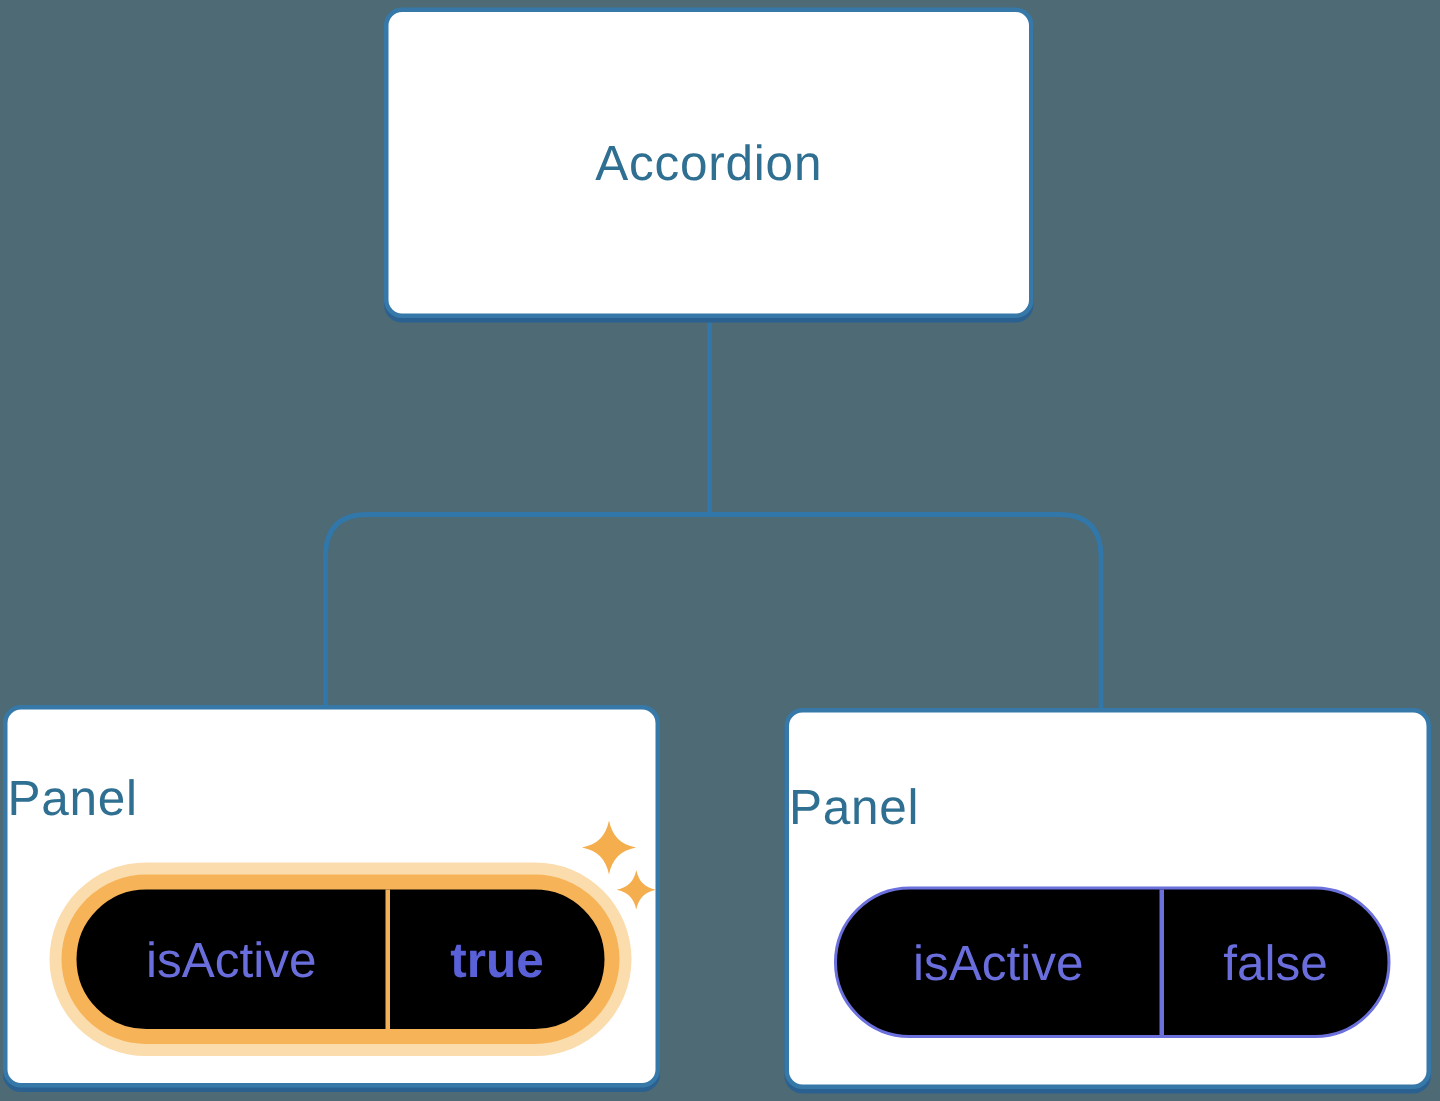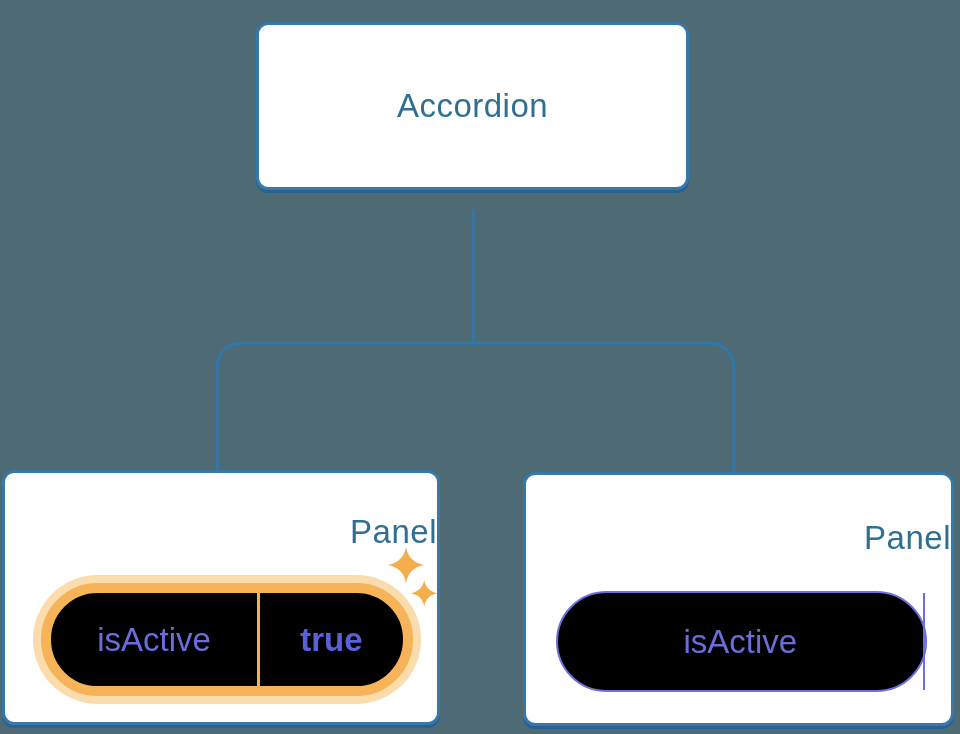--- a/index.html
+++ b/index.html
@@ -15,35 +15,35 @@
 
   .node{
     position:absolute;
     background:#ffffff;
     border:3px solid var(--node-border,#3679A9);
     border-radius:12px;
     box-shadow:0 3px 0 var(--node-border-dark,#2B6191);
     box-sizing:border-box;
   }
   .root-node{
-    left:256px;top:22px;width:433px;height:168px;
+    left:256px;top:5px;width:433px;height:207px;
     display:flex;align-items:center;justify-content:center;
   }
   .node-label{
     font-size:33px;
     font-weight:500;
     letter-spacing:0.5px;
     color:var(--title,#2F6F91);
   }
   .panel-left{left:2px;top:470px;width:438px;height:255px;}
   .panel-right{left:523px;top:472px;width:431px;height:254px;}
 
   .panel-label{
-    position:absolute;left:16px;right:0;
-    text-align:right;
+    position:absolute;left:0;right:0;
+    text-align:left;
     font-size:33px;font-weight:500;letter-spacing:0.5px;
     color:var(--title,#2F6F91);
   }
   .panel-left .panel-label{top:40px;}
   .panel-right .panel-label{top:44px;}
 
   .pill{
     position:absolute;
     display:flex;
     align-items:stretch;
@@ -102,16 +102,17 @@
       <path class="spark" transform="translate(1 0) scale(1.5)" d="M12 0 C13.4 6.9 17.1 10.6 24 12 C17.1 13.4 13.4 17.1 12 24 C10.6 17.1 6.9 13.4 0 12 C6.9 10.6 10.6 6.9 12 0 Z"></path>
       <path class="spark" transform="translate(24 33) scale(1.1)" d="M12 0 C13.4 6.9 17.1 10.6 24 12 C17.1 13.4 13.4 17.1 12 24 C10.6 17.1 6.9 13.4 0 12 C6.9 10.6 10.6 6.9 12 0 Z"></path>
     </svg>
   </div>
 
   <div class="node panel-right">
     <div class="panel-label">Panel</div>
     <div class="pill pill-inactive">
       <div class="pill-cell name">isActive</div>
       <div class="pill-divider purple"></div>
+      <div class="pill-cell value">false</div>
     </div>
   </div>
 
 </div>
 
 </body></html>

